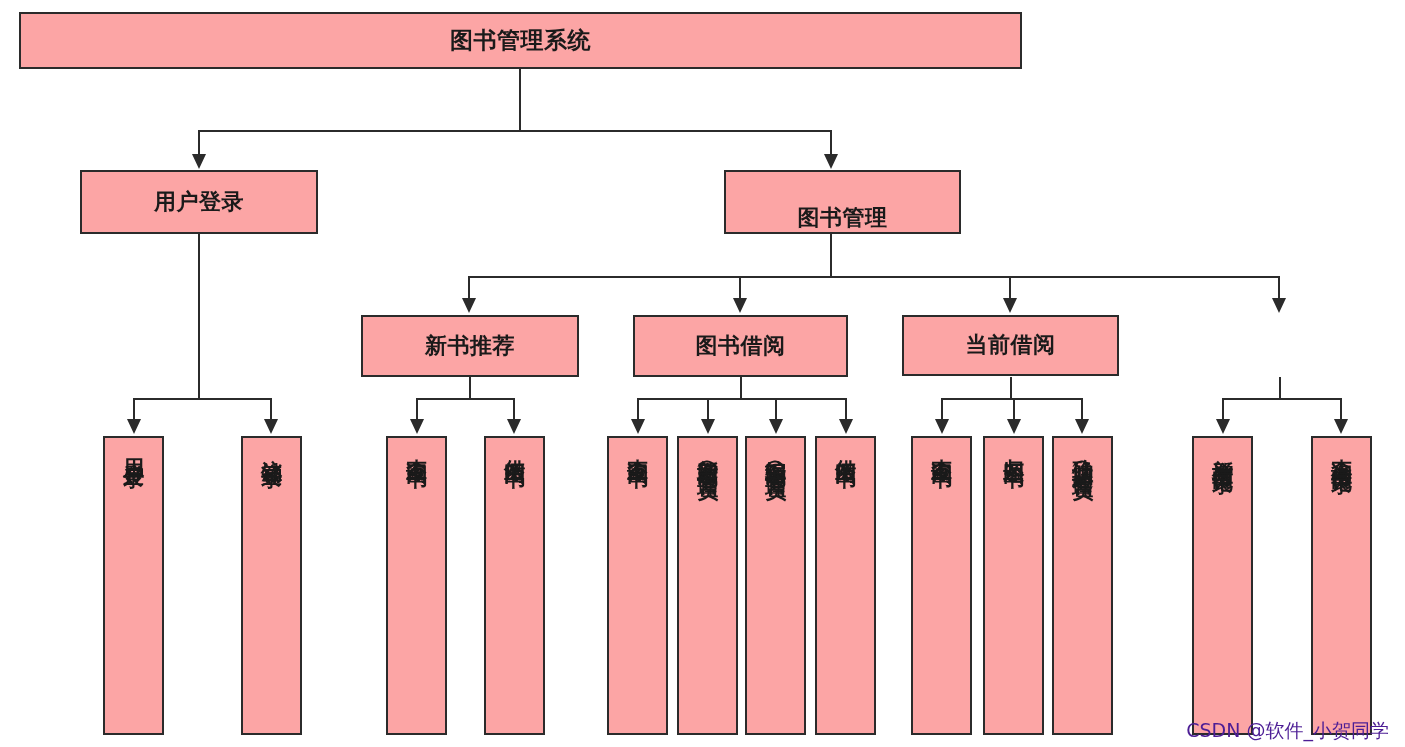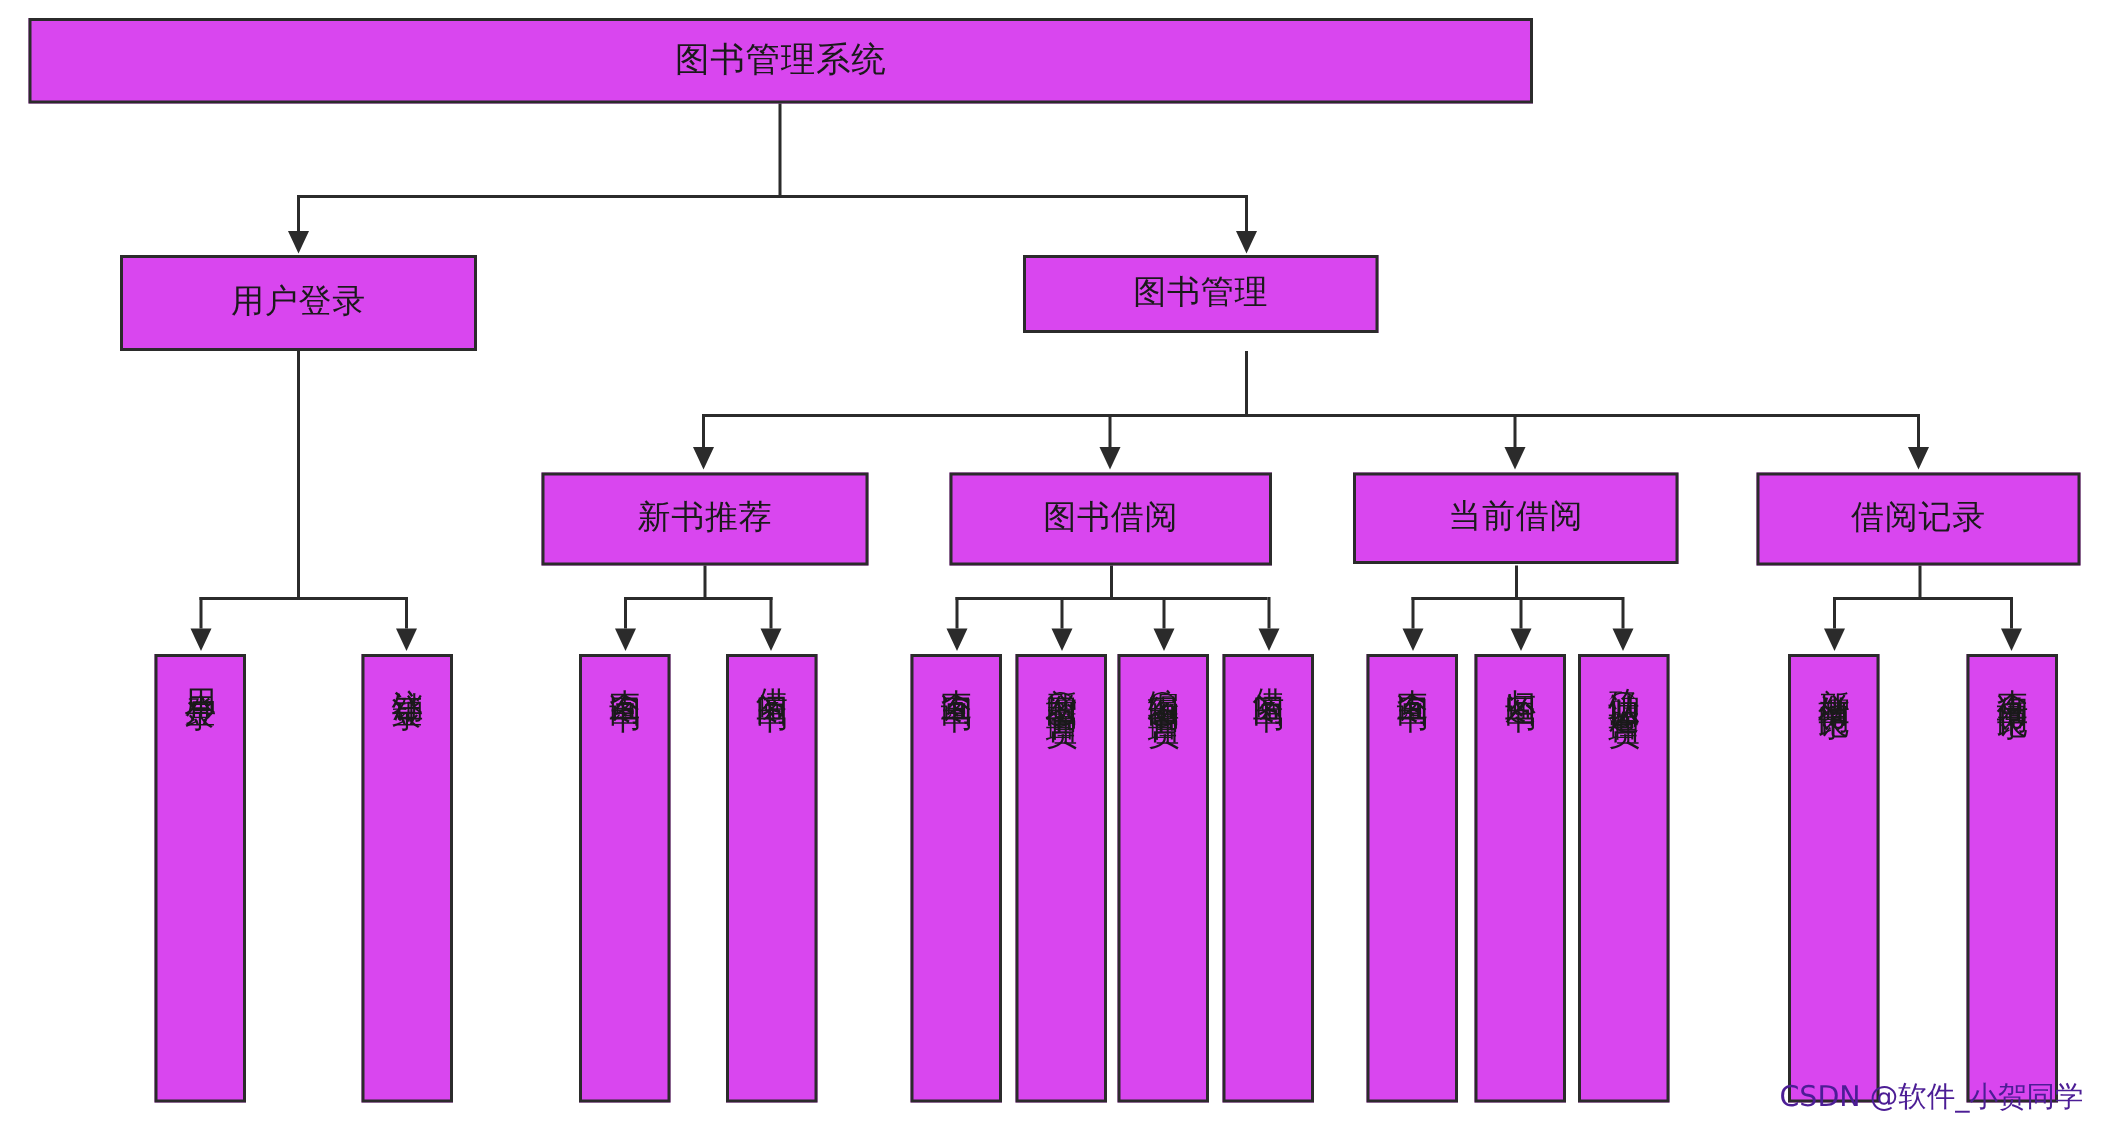--- a/index.html
+++ b/index.html
@@ -15,26 +15,27 @@
     position: relative;
     width: 1405px;
     height: 747px;
     background: #ffffff;
     overflow: hidden;
   }
   
   .node {
     position: absolute;
     box-sizing: border-box;
-    background: #d946ef;
+    background: #fca5a5;
     border: 2px solid #2b2b2b;
     display: flex;
     align-items: center;
     justify-content: center;
     color: #1a1a1a;
+    font-weight: bold;
   }
   .node .label {
     display: block;
     line-height: 1.28;
     white-space: pre;
     letter-spacing: 0.5px;
   }
   
   .node.h .label {
     writing-mode: horizontal-tb;
@@ -96,21 +97,21 @@
   <div class="conn hline" style="left:198px; top:130px; width:634px;"></div>
   <div class="conn vline" style="left:198px; top:130px; height:24px;"></div>
   <div class="conn vline" style="left:830px; top:130px; height:24px;"></div>
   <div class="arrow" style="left:192px; top:154px;"></div>
   <div class="arrow" style="left:824px; top:154px;"></div>
 
   <div class="node h" style="left:80px; top:170px; width:238px; height:64px;">
     <span class="label">用户登录</span>
   </div>
 
-  <div class="node h" style="left:682px; top:170px; width:237px; height:52px;">
+  <div class="node h" style="left:724px; top:170px; width:237px; height:64px;align-items:flex-end;">
     <span class="label">图书管理</span>
   </div>
 
   <div class="conn vline" style="left:198px; top:234px; height:165px;"></div>
   <div class="conn hline" style="left:133px; top:398px; width:139px;"></div>
   <div class="conn vline" style="left:133px; top:398px; height:21px;"></div>
   <div class="conn vline" style="left:270px; top:398px; height:21px;"></div>
   <div class="arrow" style="left:127px; top:419px;"></div>
   <div class="arrow" style="left:264px; top:419px;"></div>
 
@@ -130,23 +131,20 @@
   </div>
 
   <div class="node h" style="left:361px; top:315px; width:218px; height:62px;">
     <span class="label">新书推荐</span>
   </div>
 
   <div class="node h" style="left:902px; top:315px; width:217px; height:61px;">
     <span class="label">当前借阅</span>
   </div>
 
-  <div class="node h" style="left:1171px; top:315px; width:216px; height:62px;">
-    <span class="label">借阅记录</span>
-  </div>
 
   <div class="conn vline" style="left:469px; top:377px; height:22px;"></div>
   <div class="conn hline" style="left:416px; top:398px; width:99px;"></div>
   <div class="conn vline" style="left:416px; top:398px; height:21px;"></div>
   <div class="conn vline" style="left:513px; top:398px; height:21px;"></div>
   <div class="arrow" style="left:410px; top:419px;"></div>
   <div class="arrow" style="left:507px; top:419px;"></div>
 
   <div class="conn vline" style="left:740px; top:377px; height:22px;"></div>
   <div class="conn hline" style="left:637px; top:398px; width:208px;"></div>

